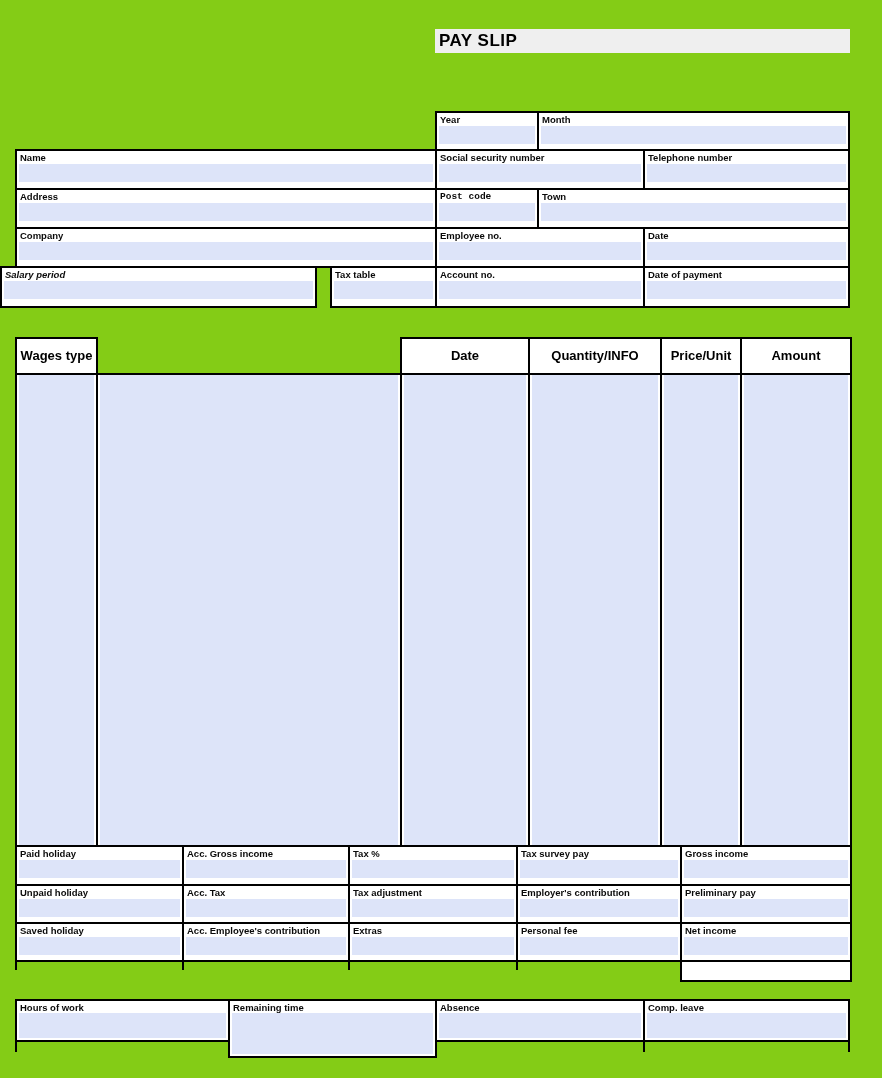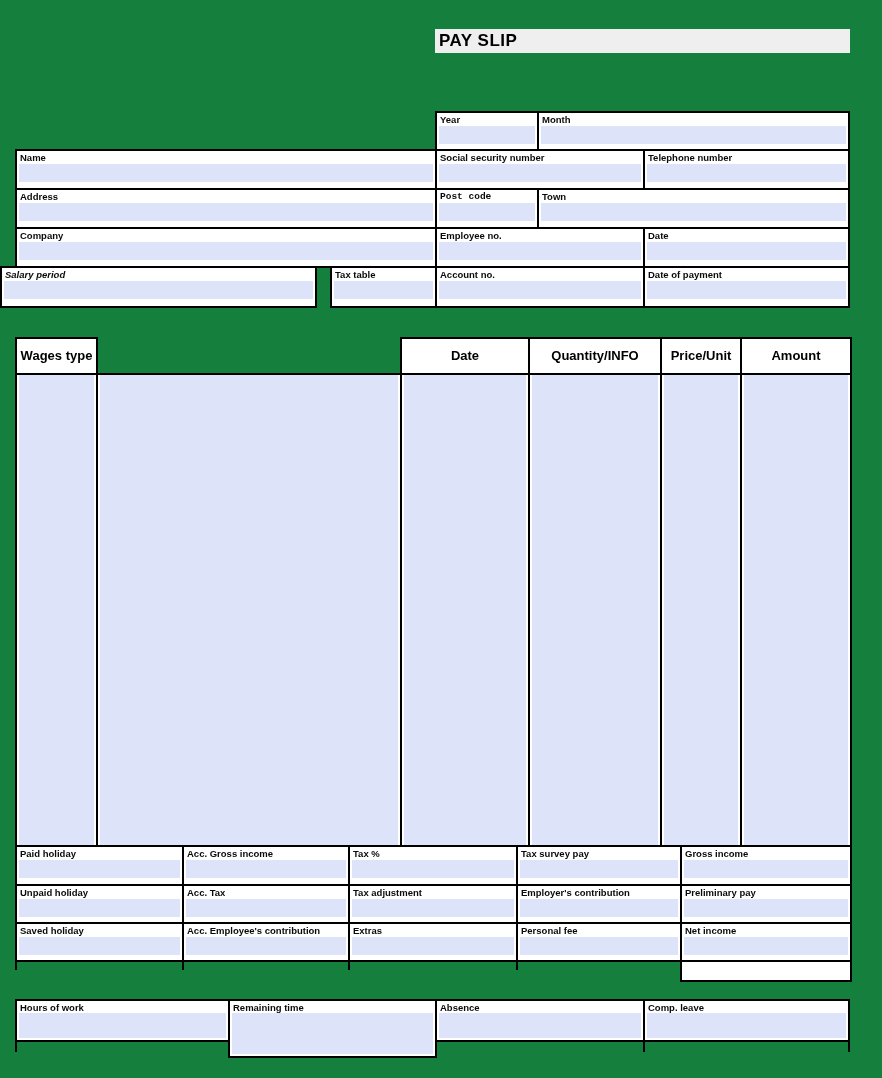--- a/index.html
+++ b/index.html
@@ -5,21 +5,21 @@
   :root {
     --input-fill: #dde4f9;
     --title-bg: #efefef;
     --border-color: #000000;
   }
   html, body { margin: 0; padding: 0; background: #ffffff; }
   .sheet {
     position: relative;
     width: 882px;
     height: 1078px;
-    background: #15803d;
+    background: #84cc16;
     font-family: "Liberation Sans", sans-serif;
     overflow: hidden;
   }
   .title-bar {
     position: absolute;
     left: 435px; top: 29px; width: 415px; height: 24px;
     background: var(--title-bg);
     box-sizing: border-box;
     display: flex; align-items: center;
   }

